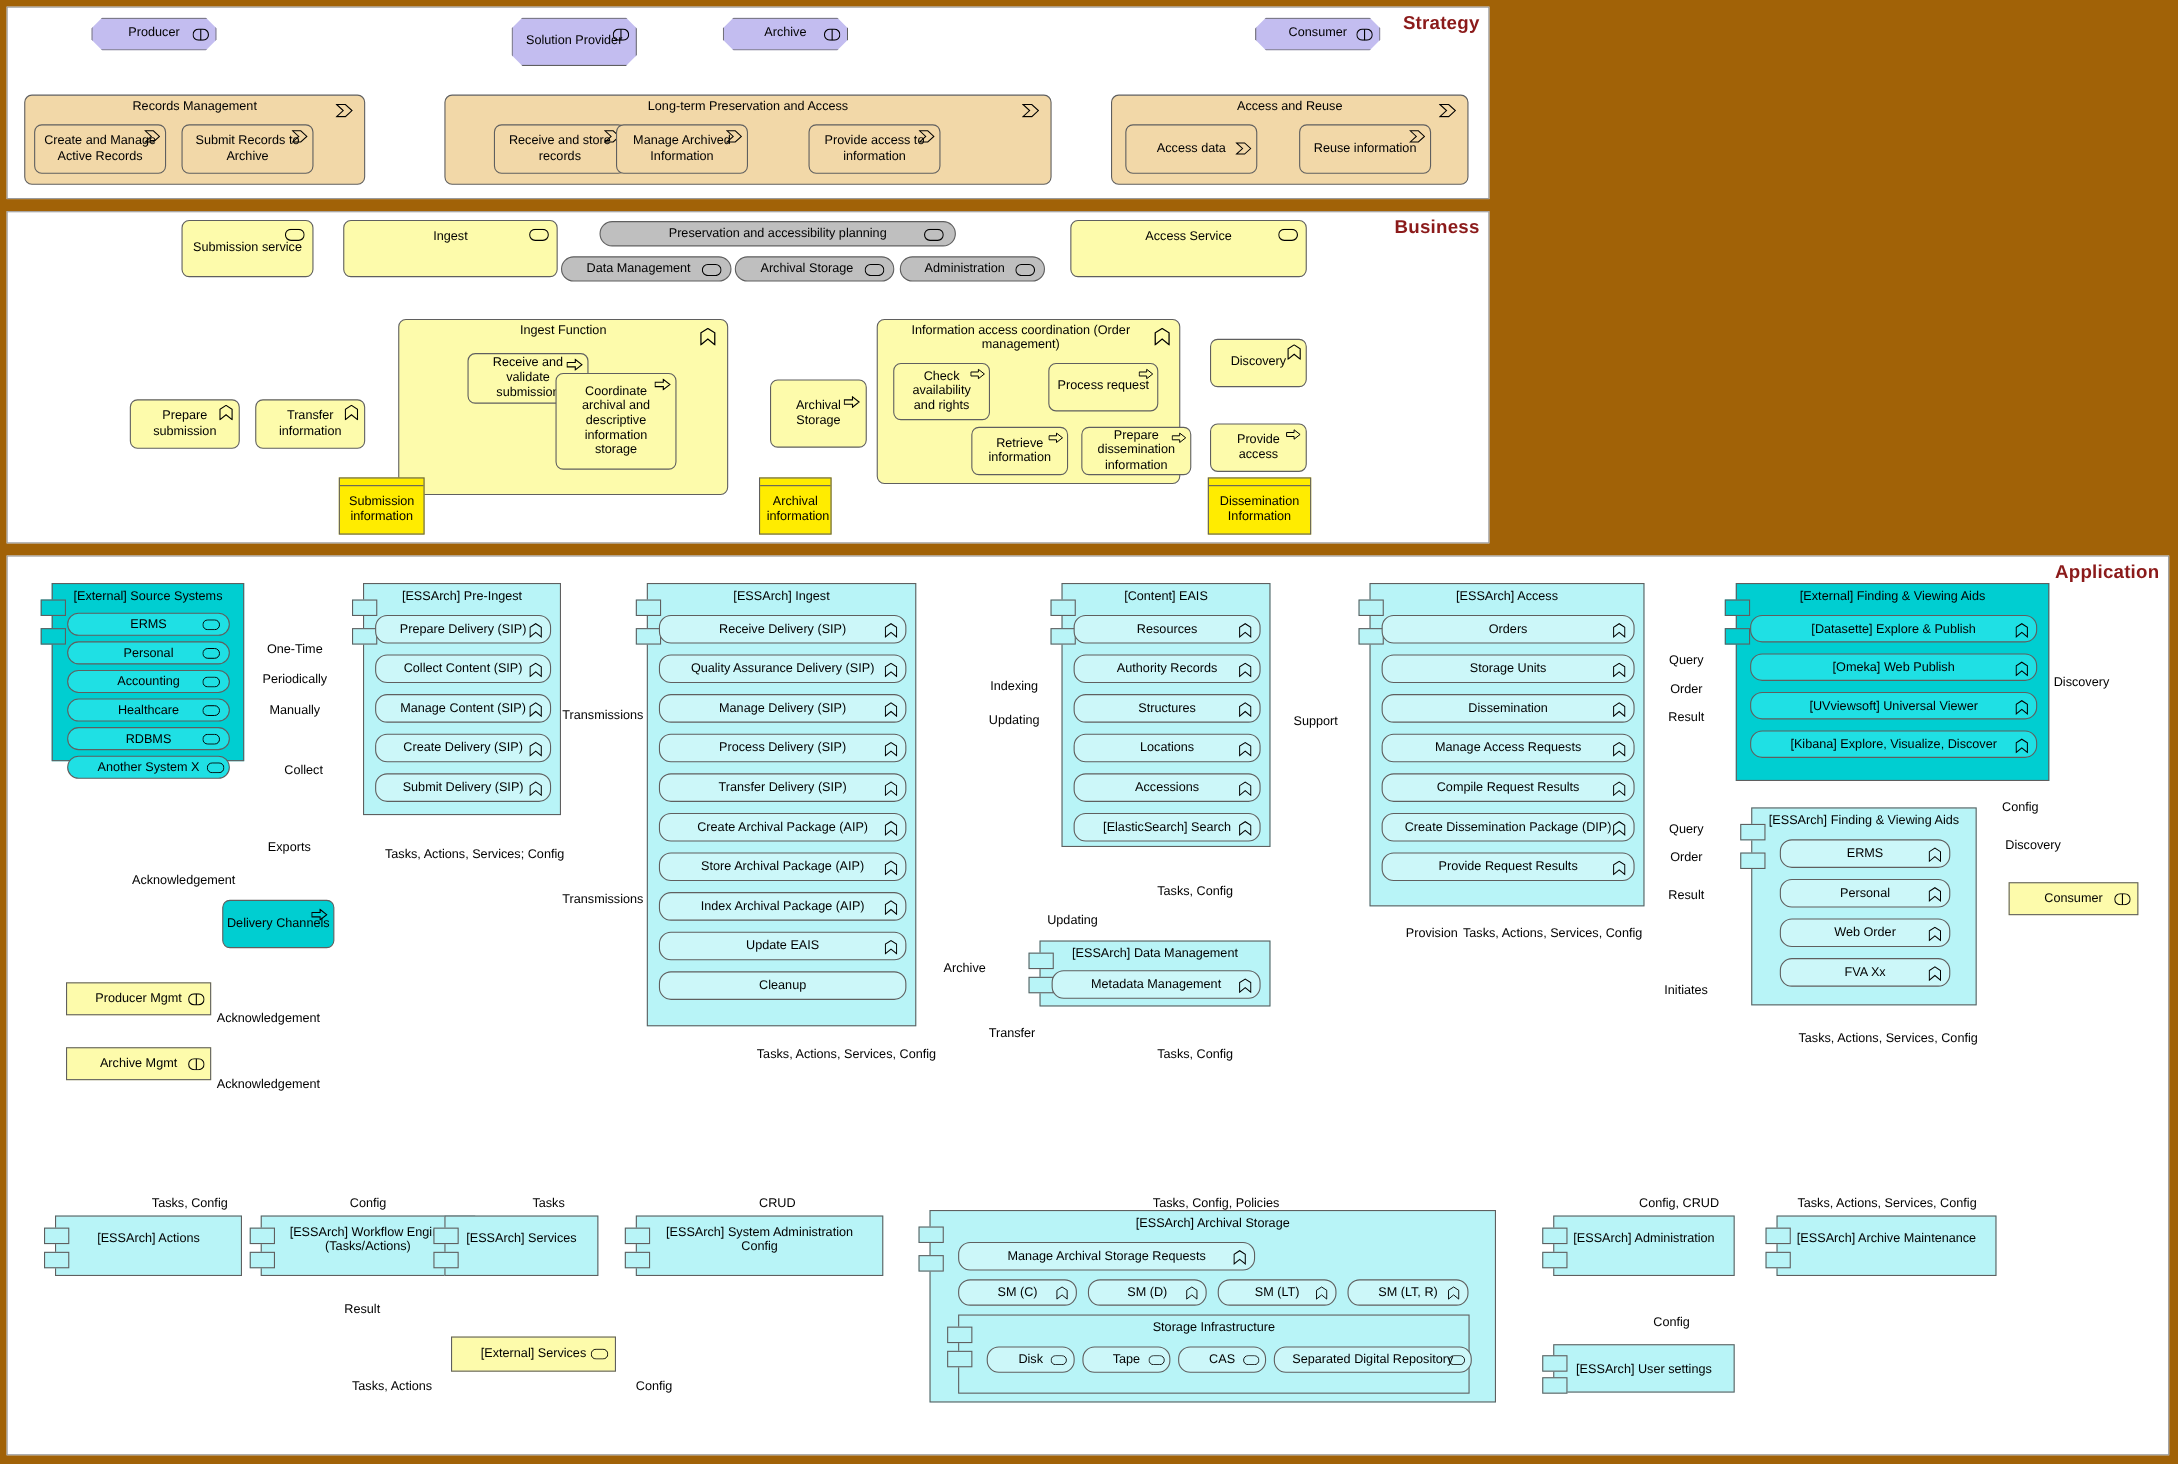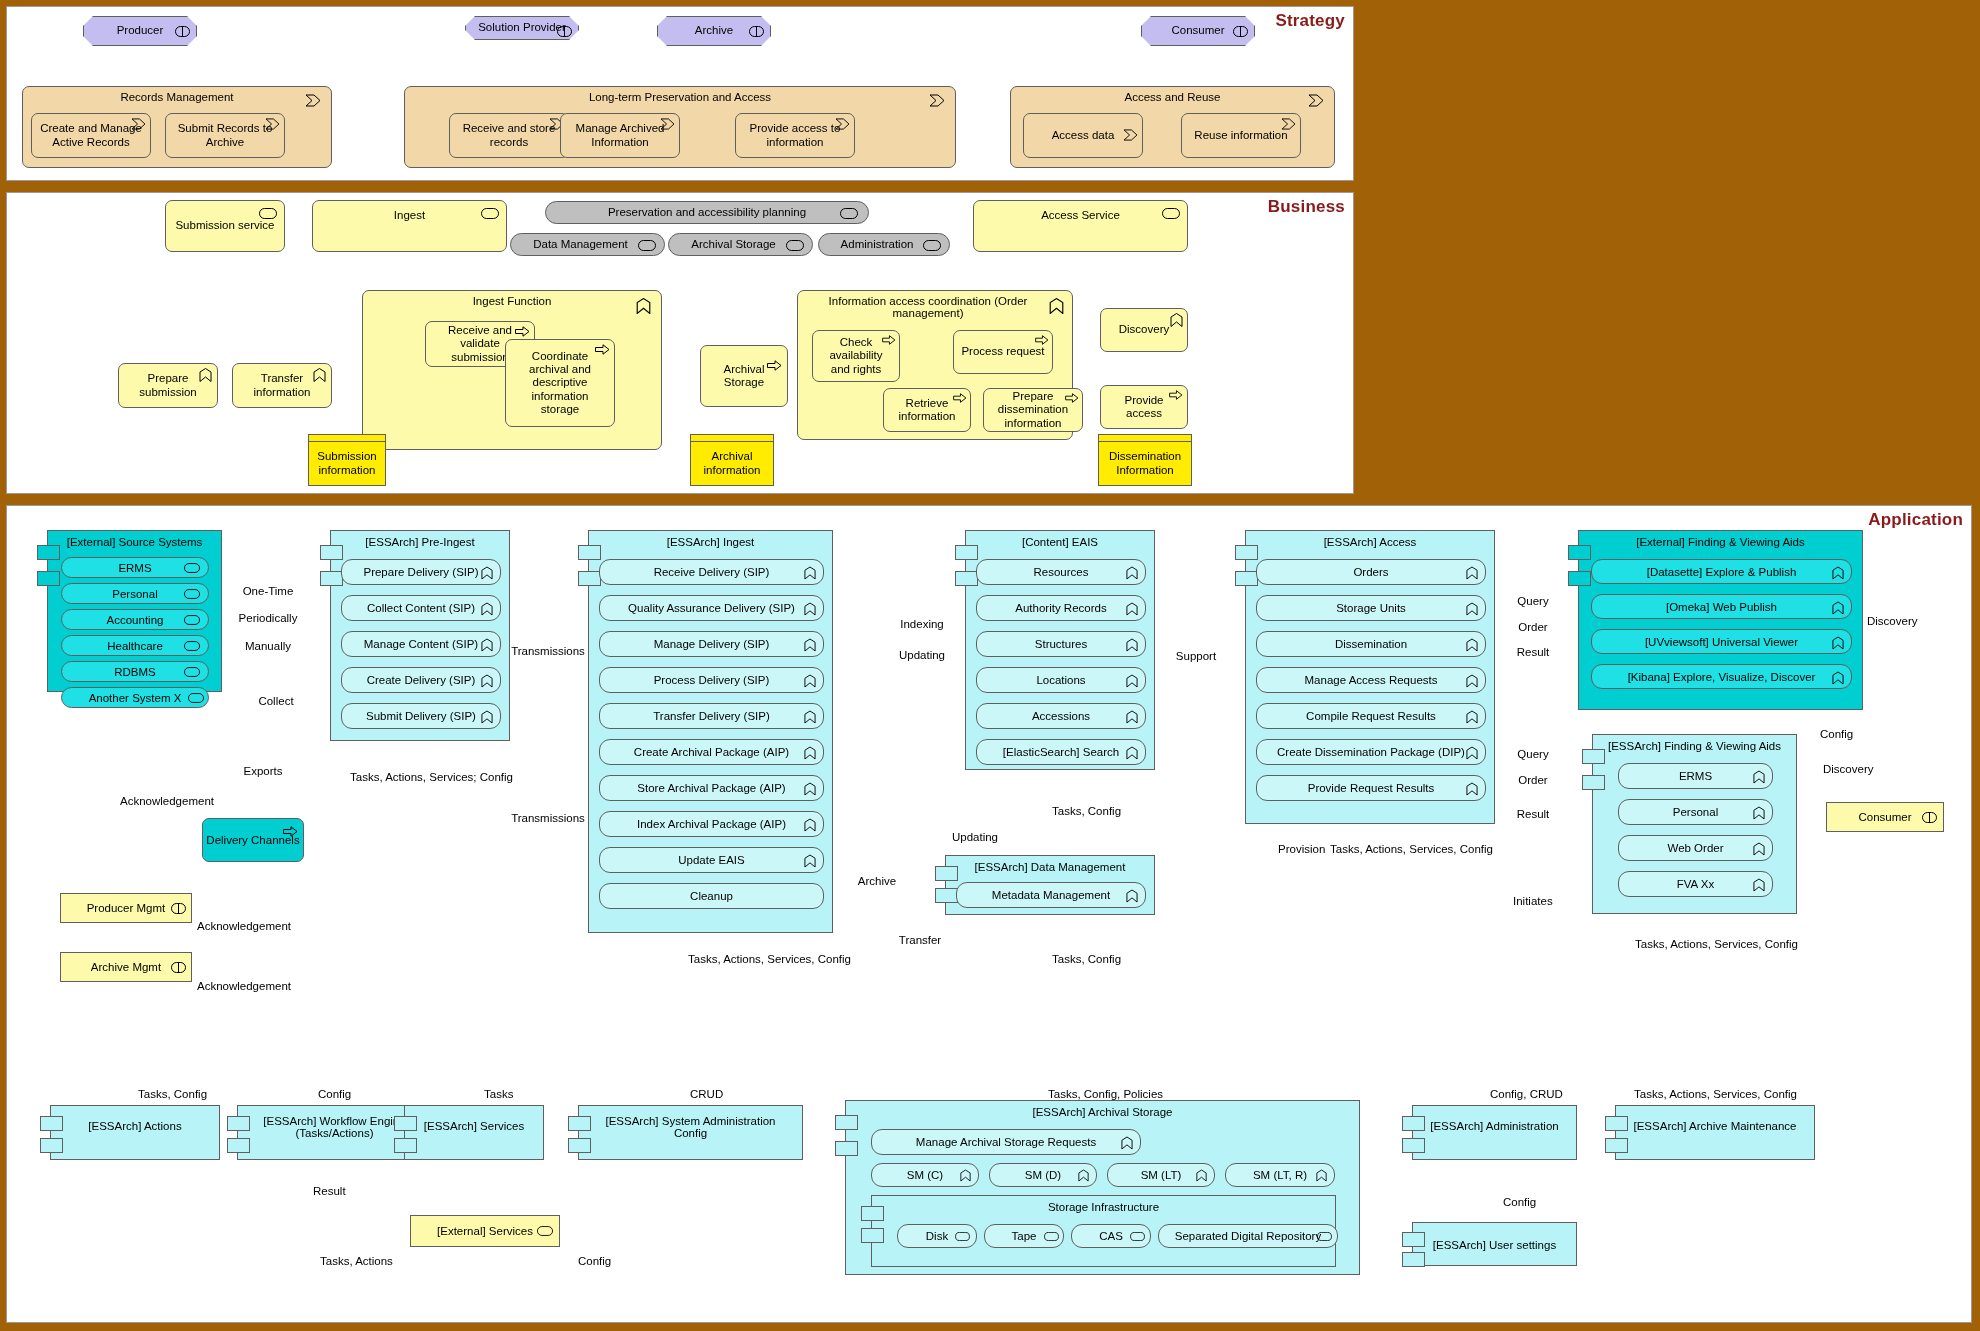--- a/index.html
+++ b/index.html
@@ -188,21 +188,21 @@
   <div class="node actor" style="left:83px; top:16px; width:114px; height:30px;">
     <span class="lbl">Producer</span>
     <span class="ico" style="right:6px; top:9px;">
       <svg width="15" height="11" viewBox="0 0 15 11">
           <rect x="0.5" y="0.5" width="14" height="10" rx="5" fill="none" stroke="#000"></rect>
           <line x1="7.5" y1="0.5" x2="7.5" y2="10.5" stroke="#000"></line>
         </svg>
     </span>
   </div>
 
-  <div class="node actor" style="left:465px; top:16px; width:114px; height:24px;">
+  <div class="node actor" style="left:465px; top:16px; width:114px; height:44px;">
     <span class="lbl">Solution Provider</span>
     <span class="ico" style="right:6px; top:9px;">
       <svg width="15" height="11" viewBox="0 0 15 11">
           <rect x="0.5" y="0.5" width="14" height="10" rx="5" fill="none" stroke="#000"></rect>
           <line x1="7.5" y1="0.5" x2="7.5" y2="10.5" stroke="#000"></line>
         </svg>
     </span>
   </div>
 
   <div class="node actor" style="left:657px; top:16px; width:114px; height:30px;">
@@ -478,21 +478,21 @@
         <svg width="14" height="10" viewBox="0 0 15 11">
           <path d="M0.5,3.5 L8,3.5 L8,0.8 L14,5.5 L8,10.2 L8,7.5 L0.5,7.5 z" fill="none" stroke="#000"></path>
         </svg>
       </span>
   </div>
 
   <div class="node bobject" style="left:308px; top:434px; width:78px; height:52px;">
     <div class="barhead"></div>
     <span class="lbl" style="margin-top:7px;">Submission information</span>
   </div>
-  <div class="node bobject" style="left:690px; top:434px; width:84px; height:52px;text-align:center;">
+  <div class="node bobject" style="left:690px; top:434px; width:66px; height:52px;text-align:center;">
     <div class="barhead"></div>
     <span class="lbl" style="margin-top:7px;">Archival information</span>
   </div>
   <div class="node bobject" style="left:1098px; top:434px; width:94px; height:52px;">
     <div class="barhead"></div>
     <span class="lbl" style="margin-top:7px;">Dissemination Information</span>
   </div>
 
   <div class="layer" style="left:6px; top:505px; width:1966px; height:818px;">
     <div class="layer-label">Application</div>

